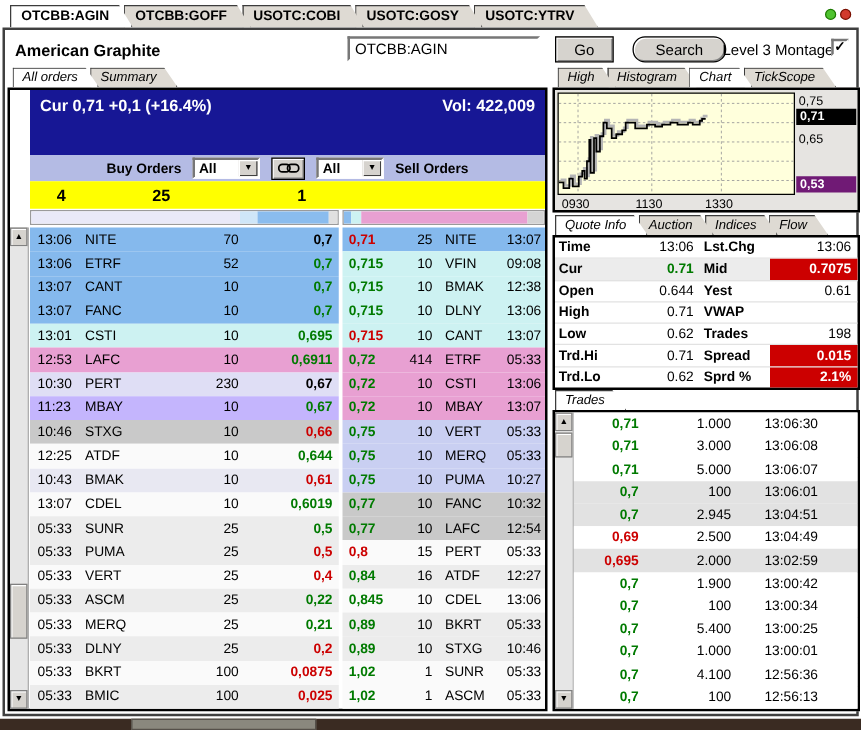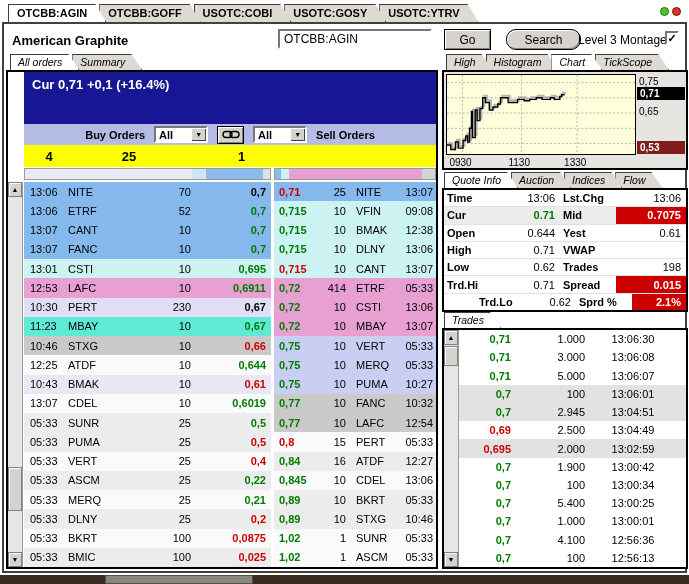--- a/index.html
+++ b/index.html
@@ -82,21 +82,21 @@
   .ystrip { grid-column:2; grid-row:1; position:relative; margin-top:2px; font-size:10px; }
   .ylab { position:absolute; left:3px; }
   .ybox { position:absolute; left:1px; right:1px; height:13px; color:#fff; font-weight:bold; text-align:left; padding:1px 0 0 3px; }
   .xstrip { grid-column:1; grid-row:2; position:relative; font-size:10px; }
   .xlab { position:absolute; top:2px; }
 
   .qtabs { position:absolute; top:118px; left:0; width:246px; height:16px; display:flex; align-items:flex-end; padding-left:2px; }
   .quotebox { position:absolute; top:134px; left:0; width:246px; height:124px; border:2px solid #000; background:#fff;
               display:flex; flex-direction:column; }
   .qrow { flex:1 1 0; display:grid; grid-template-columns:46px 1fr 56px 1fr; align-items:center; font-size:11px; border-bottom:1px solid #e2e2e2; }
-  .qrow:last-child { border-bottom:none;margin-left:32px; }
+  .qrow:last-child { border-bottom:none; }
   .ql { font-weight:bold; padding-left:3px; }
   .qv { text-align:right; padding-right:5px; }
   .qv.redbox { background:#cc0000; color:#fff; font-weight:bold; height:100%; display:flex; align-items:center; justify-content:flex-end; }
 
   .trtab { position:absolute; top:258px; left:0; height:16px; display:flex; align-items:flex-end; padding-left:2px; }
   .tradesbox { position:absolute; top:274px; left:0; width:246px; height:241px; border:2px solid #000; background:#fff; display:flex; }
   .traderows { flex:1; display:flex; flex-direction:column; }
   .trow { flex:1 1 0; display:grid; grid-template-columns:52px 74px 1fr; align-items:center; font-size:11px; }
   .t-price { font-weight:bold; text-align:right; }
   .t-size { text-align:right; }
@@ -131,20 +131,21 @@
   <div class="checkbox">✓</div>
 
   <div class="left-section">
     <div class="panel-tabs" id="left-tabs">
         <span class="tab small active" style="z-index: 40;">All orders</span>
         <span class="tab small" style="z-index: 29;">Summary</span>
       </div>
     <div class="lpanel">
       <div class="ticker">
         <span>Cur 0,71 +0,1 (+16.4%)</span>
+        <span>Vol: 422,009</span>
       </div>
       <div class="filterrow">
         <span>Buy Orders</span>
         <div class="dd">
           <span class="val">All</span>
           <span class="arrow">▼</span>
         </div>
         <div class="chain-btn">
           <svg width="18" height="11" viewBox="0 0 18 11">
             <rect x="1" y="2.5" width="9" height="6" rx="3" fill="none" stroke="#000" stroke-width="1.4"></rect>
@@ -221,21 +222,21 @@
                 <span class="c-mm">LAFC</span>
                 <span class="c-size">10</span>
                 <span class="c-price" style="color: rgb(0, 122, 0);">0,6911</span>
               </div>
               <div class="book-row bid-row" style="background: rgb(223, 222, 245);">
                 <span class="c-time">10:30</span>
                 <span class="c-mm">PERT</span>
                 <span class="c-size">230</span>
                 <span class="c-price" style="color: rgb(0, 0, 0);">0,67</span>
               </div>
-              <div class="book-row bid-row" style="background: #5eead4;">
+              <div class="book-row bid-row" style="background: #c4b5fd;">
                 <span class="c-time">11:23</span>
                 <span class="c-mm">MBAY</span>
                 <span class="c-size">10</span>
                 <span class="c-price" style="color: rgb(0, 122, 0);">0,67</span>
               </div>
               <div class="book-row bid-row" style="background: rgb(201, 201, 201);">
                 <span class="c-time">10:46</span>
                 <span class="c-mm">STXG</span>
                 <span class="c-size">10</span>
                 <span class="c-price" style="color: rgb(204, 0, 0);">0,66</span>
@@ -451,21 +452,21 @@
             <line x1="15.58" x2="15.58" y1="0" y2="76" stroke="#9a9a9a" stroke-width="0.7" stroke-dasharray="2,2"></line>
             <line x1="75.24000000000001" x2="75.24000000000001" y1="0" y2="76" stroke="#9a9a9a" stroke-width="0.7" stroke-dasharray="2,2"></line>
             <line x1="131.48" x2="131.48" y1="0" y2="76" stroke="#9a9a9a" stroke-width="0.7" stroke-dasharray="2,2"></line>
             <polyline points="0.0,67.2 3.8,67.2 3.8,71.6 8.5,71.6 8.5,64.3 11.4,64.3 11.4,70.2 16.2,70.2 16.2,62.8 19.0,62.8 19.0,58.5 20.9,58.5 20.9,64.3 22.8,64.3 22.8,51.2 24.7,51.2 24.7,35.1 25.7,35.1 25.7,59.9 28.5,59.9 28.5,33.6 30.4,33.6 30.4,43.8 33.3,43.8 33.3,32.2 36.1,32.2 36.1,21.9 38.9,21.9 38.9,26.3 42.8,26.3 42.8,33.6 46.5,33.6 46.5,30.7 51.3,30.7 51.3,27.8 54.1,27.8 54.1,21.9 61.8,21.9 61.8,26.3 71.3,26.3 71.3,23.4 77.9,23.4 77.9,24.8 83.6,24.8 83.6,23.4 90.3,23.4 90.3,21.9 96.0,21.9 96.0,23.4 104.5,23.4 104.5,21.9 108.3,21.9 108.3,23.4 114.0,23.4 114.0,20.5 115.9,20.5 115.9,19.0 118.8,19.0" fill="none" stroke="#b5b5b5" stroke-width="2" transform="translate(1.5,-2)"></polyline>
             <polyline points="0.0,67.2 3.8,67.2 3.8,71.6 8.5,71.6 8.5,64.3 11.4,64.3 11.4,70.2 16.2,70.2 16.2,62.8 19.0,62.8 19.0,58.5 20.9,58.5 20.9,64.3 22.8,64.3 22.8,51.2 24.7,51.2 24.7,35.1 25.7,35.1 25.7,59.9 28.5,59.9 28.5,33.6 30.4,33.6 30.4,43.8 33.3,43.8 33.3,32.2 36.1,32.2 36.1,21.9 38.9,21.9 38.9,26.3 42.8,26.3 42.8,33.6 46.5,33.6 46.5,30.7 51.3,30.7 51.3,27.8 54.1,27.8 54.1,21.9 61.8,21.9 61.8,26.3 71.3,26.3 71.3,23.4 77.9,23.4 77.9,24.8 83.6,24.8 83.6,23.4 90.3,23.4 90.3,21.9 96.0,21.9 96.0,23.4 104.5,23.4 104.5,21.9 108.3,21.9 108.3,23.4 114.0,23.4 114.0,20.5 115.9,20.5 115.9,19.0 118.8,19.0" fill="none" stroke="#000" stroke-width="1.4"></polyline>
           </svg></div>
       <div class="ystrip" id="chart-ylabels">
           <span class="ylab" style="top: 2.40385px;">0,75</span>
           <div class="ybox" style="top: 13.25px; background: rgb(0, 0, 0);">0,71</div>
           <span class="ylab" style="top: 32.0192px;">0,65</span>
-          <div class="ybox" style="top: 66.5577px; background: #7f1d1d;">0,53</div>
+          <div class="ybox" style="top: 66.5577px; background: #701a75;">0,53</div>
         </div>
       <div class="xstrip" id="chart-xlabels">
           <span class="xlab" style="left: 5.416px;">0930</span>
           <span class="xlab" style="left: 64.448px;">1130</span>
           <span class="xlab" style="left: 120.096px;">1330</span>
         </div>
     </div>
     <div class="qtabs" id="quote-tabs">
         <span class="tab small active" style="z-index: 40;">Quote Info</span>
         <span class="tab small" style="z-index: 29;">Auction</span>

